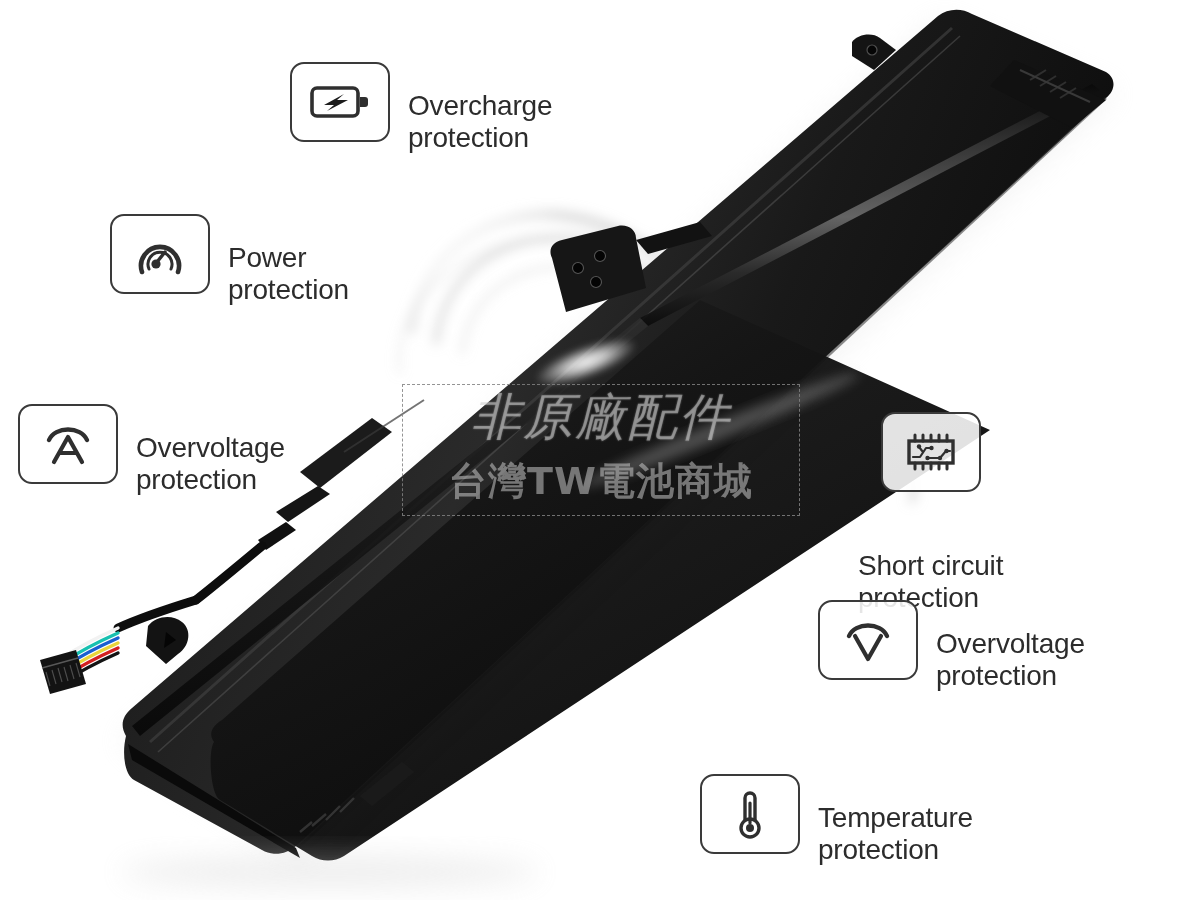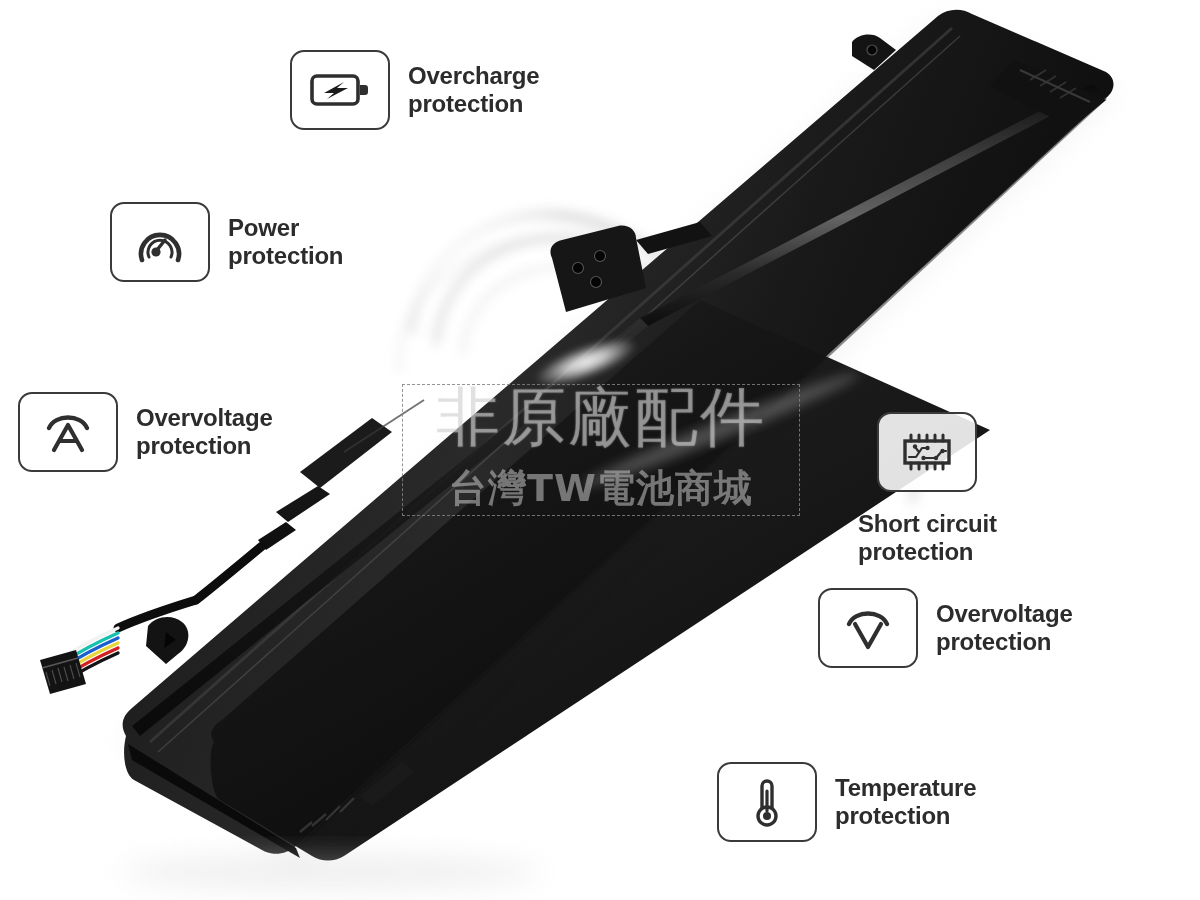--- a/index.html
+++ b/index.html
@@ -17,56 +17,57 @@
 
   
   .watermark{
     position:absolute;left:402px;top:384px;width:398px;height:132px;
     border:1px dashed rgba(130,130,130,.85);
     box-sizing:border-box;
     display:flex;flex-direction:column;align-items:center;justify-content:center;
     pointer-events:none;
   }
   .wm-main{
-    font-size:64px;font-weight:400;letter-spacing:2px;line-height:1;
+    font-size:50px;font-weight:400;letter-spacing:2px;line-height:1;
     color:rgba(196,196,196,.50);
     text-shadow:0 0 2px rgba(255,255,255,.35);
     margin-top:-8px;
     white-space:nowrap;
     font-family:"DejaVu Sans","Liberation Sans",sans-serif;
+    font-style:italic;
   }
   .wm-sub{
     font-size:38px;font-weight:700;letter-spacing:1px;line-height:1;
     color:rgba(198,198,198,.55);
     margin-top:20px;white-space:nowrap;
     font-family:"DejaVu Sans","Liberation Sans",sans-serif;
   }
 
   
   .feature{position:absolute;display:flex;align-items:center;gap:18px;}
   .icon-box{
     width:100px;height:80px;flex:0 0 auto;
     border:2px solid #3a3a3a;border-radius:14px;
     background:rgba(255,255,255,.88);
     display:flex;align-items:center;justify-content:center;
     box-sizing:border-box;
   }
   .icon-box svg{display:block;}
   .feature-label{
-    font-size:24px;line-height:1.16;font-weight:700;
-    color:#2c2c2c;white-space:pre-line;letter-spacing:-.2px;
+    font-size:28px;line-height:1.16;font-weight:400;
+    color:#2c2c2c;white-space:pre-line;letter-spacing:-.2px;margin-top:40px;
   }
 
   
   #f-overcharge   {left:290px; top:50px;}
   #f-power        {left:110px; top:202px;}
   #f-overcurrent  {left:18px;  top:392px;}
   #f-short        {left:858px; top:412px;flex-direction:column;}
   #f-overvoltage  {left:818px; top:588px;}
-  #f-temperature  {left:717px; top:762px;}
+  #f-temperature  {left:700px; top:762px;}
 </style>
 </head>
 <body>
 
 <div id="stage">
 
   <div class="photo">
     <svg width="1200" height="900" viewBox="0 0 1200 900" xmlns="http://www.w3.org/2000/svg">
       <defs>
 

